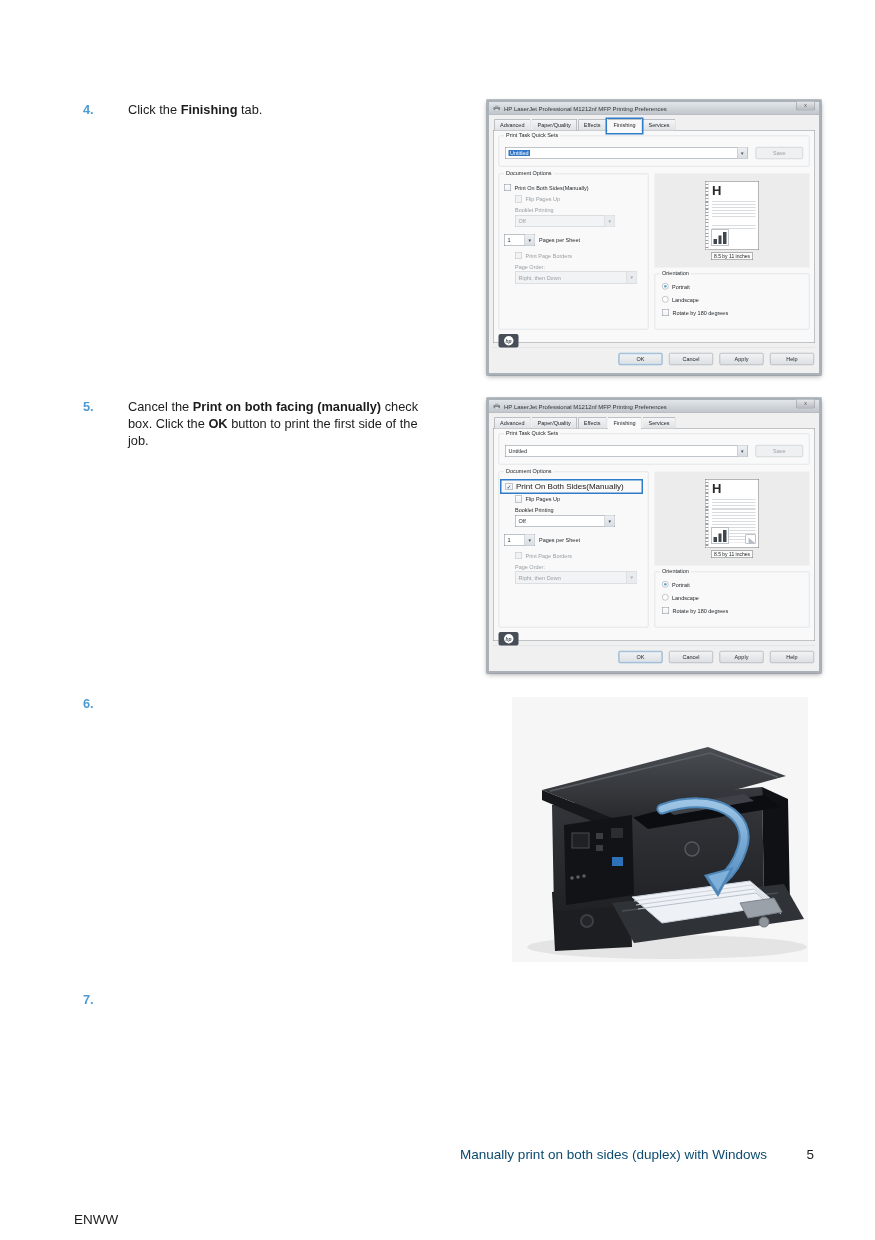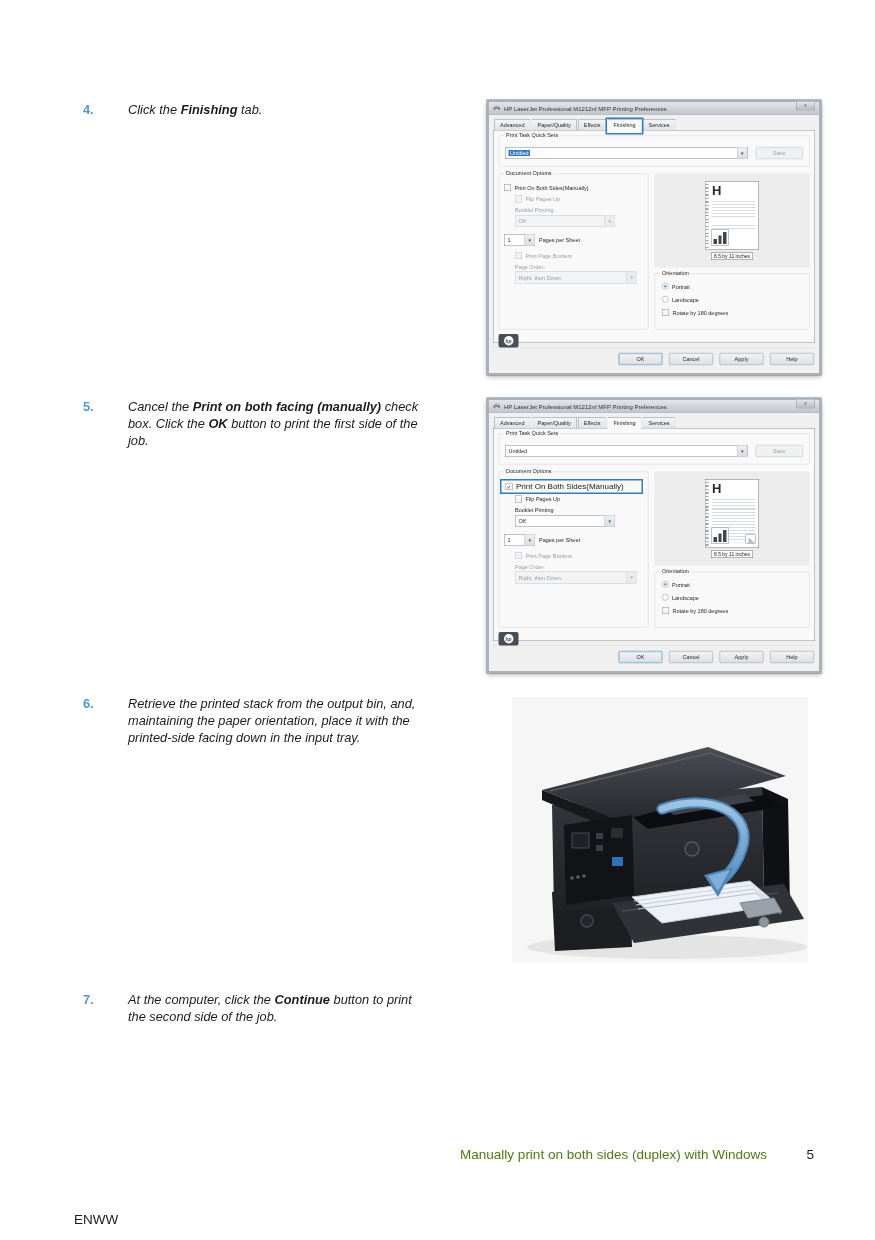--- a/index.html
+++ b/index.html
@@ -2,26 +2,26 @@
 <html><head>
 <meta charset="utf-8">
 <style>
   * { margin:0; padding:0; box-sizing:border-box; }
   html,body { width:875px; height:1240px; }
   body { position:relative; background:#ffffff; font-family:"Liberation Sans", sans-serif; color:#1a1a1a; overflow:hidden; }
 
   
   .step { position:absolute; left:83px; display:flex; width:345px; }
   .step-num { width:45px; font-size:12.8px; font-weight:bold; color:#4e9bd4; line-height:17px; }
-  .step-text { width:300px; font-size:12.8px; line-height:17px; color:#1c1c1c;font-style:italic; }
+  .step-text { width:300px; font-size:12.8px; line-height:17px; color:#1c1c1c; }
   .step-text b { font-weight:bold; }
 
   
   .footer-left  { position:absolute; left:74px;  top:1212px; font-size:13.5px; color:#1c1c1c; }
-  .footer-right { position:absolute; right:108px; top:1147px; font-size:13.5px; color:#4d7c0f; }
+  .footer-right { position:absolute; right:108px; top:1147px; font-size:13.5px; color:#0c4a6e; }
   .footer-page  { position:absolute; right:61px;  top:1147px; font-size:13.5px; color:#1c1c1c; }
 
   
   .win { position:absolute; width:334px; height:275px; }
   .win-inner { width:668px; height:550px; transform:scale(.5); transform-origin:0 0;
                background:#f0f0f0; border:4px solid #aab1b9; outline:1px solid #79828c;
                box-shadow:0 3px 10px rgba(0,0,0,.35); position:relative; }
   .titlebar { height:26px; background:linear-gradient(#e2e6ea,#bfc5cb); display:flex; align-items:center;
               padding:0 8px; position:relative; border-bottom:1px solid #9aa1a8; }
   .title-icon { width:15px; height:13px; margin-right:7px; flex:none; }
@@ -112,26 +112,24 @@
   <div class="step-text"><span>Click the </span><b>Finishing</b><span> tab.</span><b></b><span></span></div>
 </div>
 
 <div class="step" style="top:398px">
   <div class="step-num">5.</div>
   <div class="step-text"><span>Cancel the </span><b>Print on both facing (manually)</b><span> check box. Click the </span><b>OK</b><span> button to print the first side of the job.</span></div>
 </div>
 
 <div class="step" style="top:695px">
   <div class="step-num">6.</div>
-  <div class="step-text"><span>Retrieve the printed stack from the output bin, and, maintaining the paper orientation, place it with the printed-side facing down in the input tray.</span><b></b><span></span><b></b><span></span></div>
 </div>
 
 <div class="step" style="top:991px">
   <div class="step-num">7.</div>
-  <div class="step-text"><span>At the computer, click the </span><b>Continue</b><span> button to print the second side of the job.</span><b></b><span></span></div>
 </div>
 
 <div class="win" style="left:487px; top:100px">
  <div class="win-inner">
   <div class="titlebar">
     <svg class="title-icon" viewBox="0 0 15 13">
       <rect x="1" y="4" width="13" height="6" rx="1" fill="#7e858d"></rect>
           <rect x="4" y="1" width="7" height="4" fill="#aab1b8"></rect>
           <rect x="4" y="8" width="7" height="4" fill="#e8eaec" stroke="#7e858d" stroke-width=".6"></rect>
     </svg>

